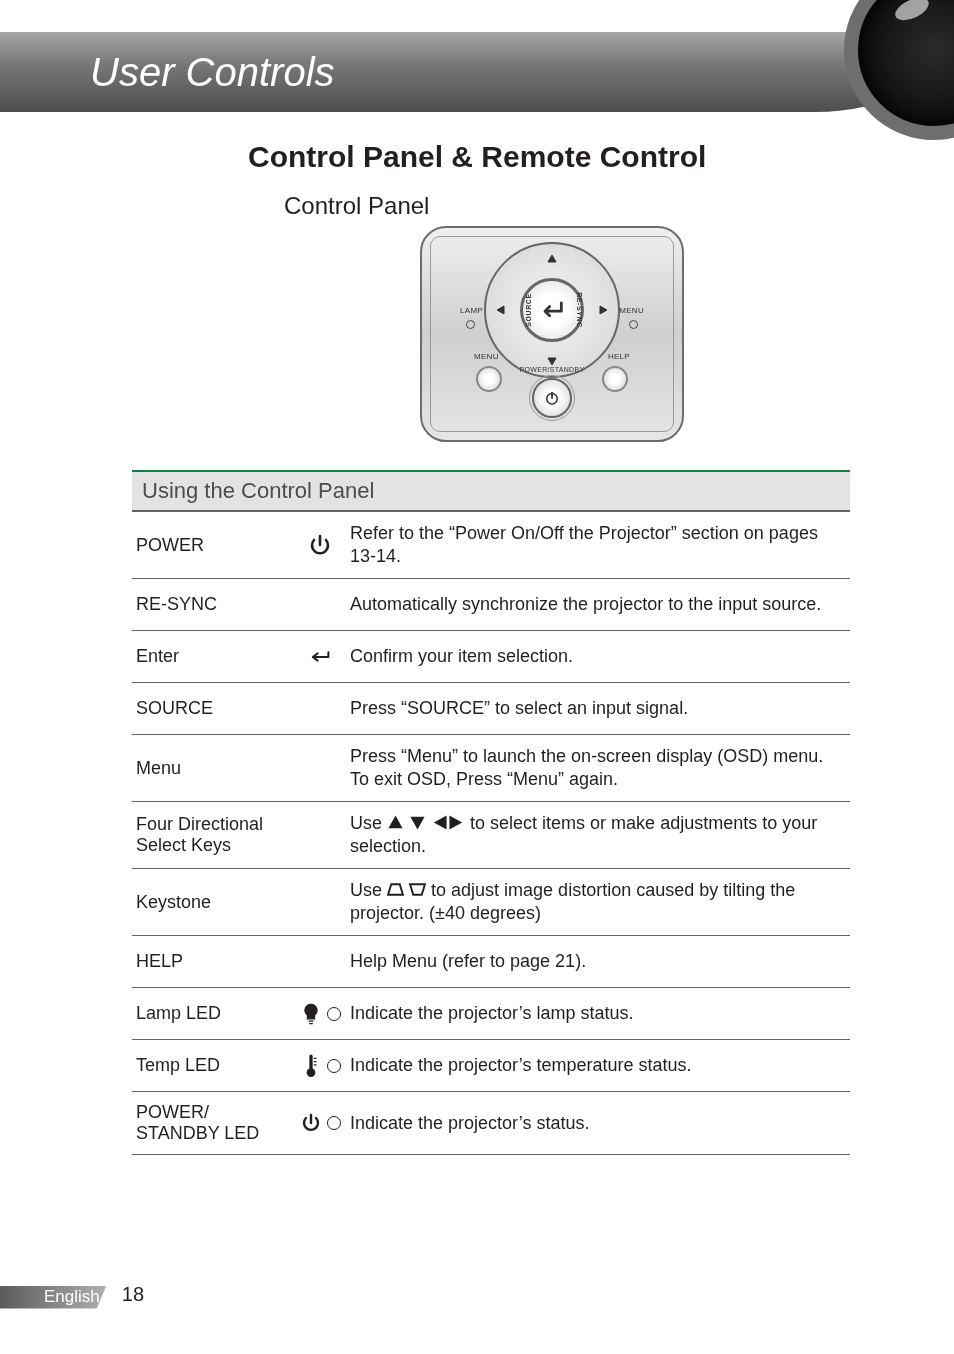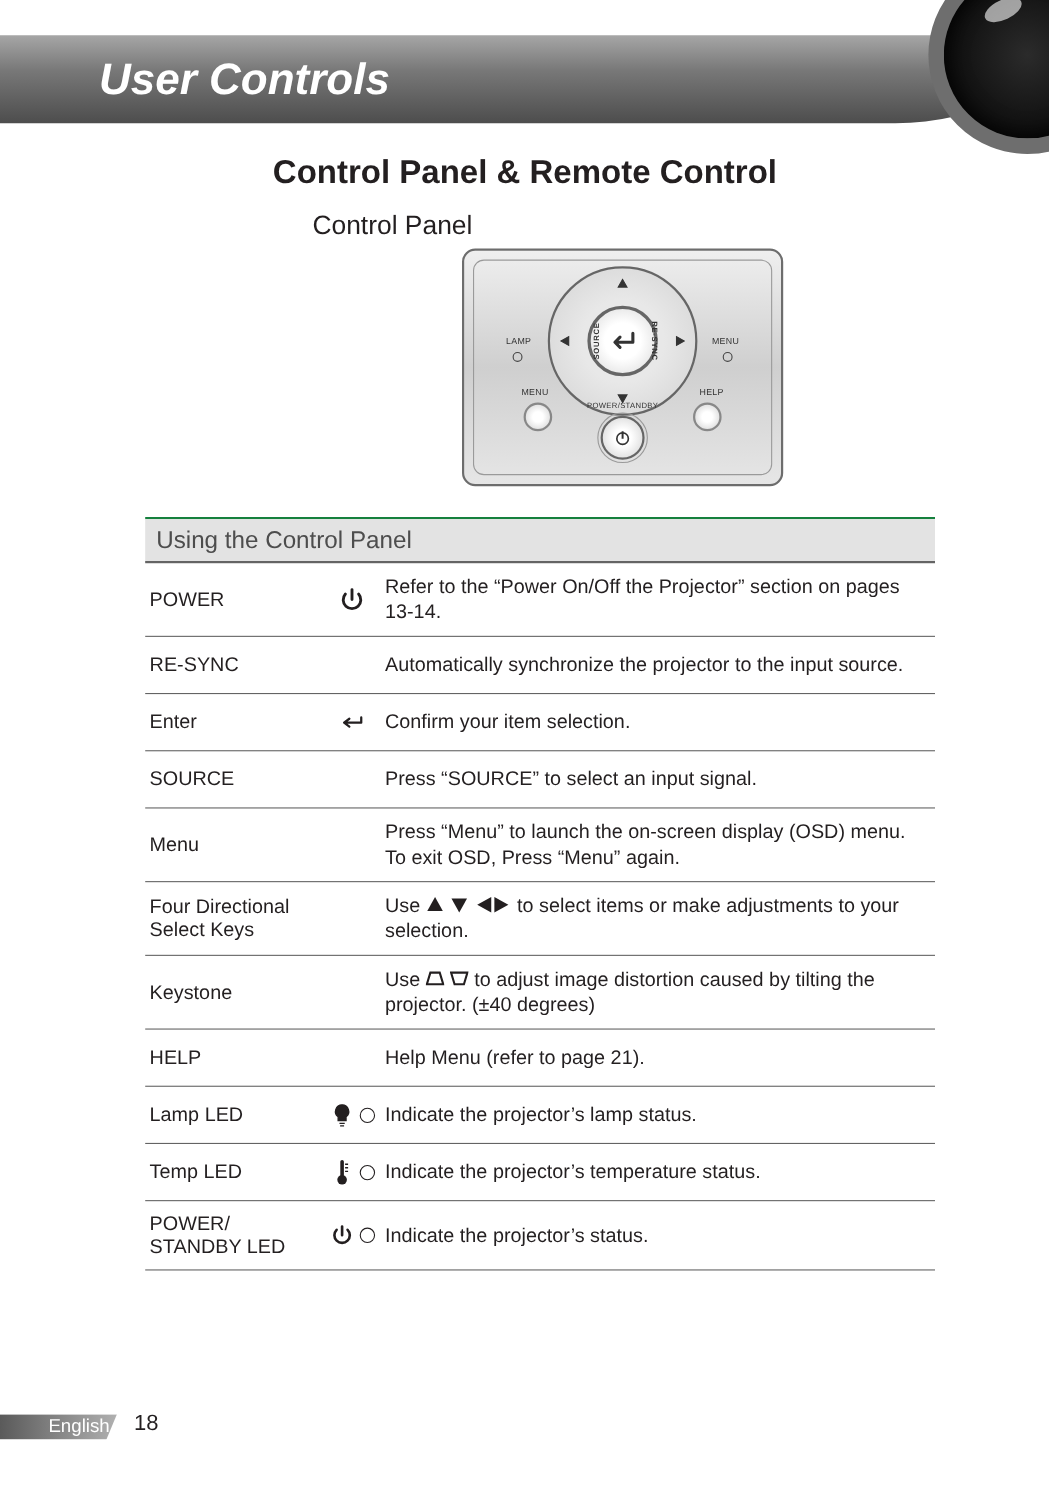--- a/index.html
+++ b/index.html
@@ -1,32 +1,32 @@
 <!DOCTYPE html>
 <html><head>
 <meta charset="utf-8">
 <style>
   *{box-sizing:border-box;margin:0;padding:0}
   html,body{width:954px;height:1354px;background:#fff;font-family:Arial,Helvetica,sans-serif;color:#231f20}
   .page{position:relative;width:954px;height:1354px;padding:0 48px 0 48px}
   .banner{position:absolute;left:0;top:32px;width:954px;height:80px;
     background:linear-gradient(180deg,#a6a6a6 0%,#787878 40%,#4d4d4d 100%);
     border-bottom-right-radius:140px 80px;display:flex;align-items:center;padding-left:90px}
-  .banner h1{font-size:40px;font-style:italic;font-weight:bold;color:#fff}
+  .banner h1{font-size:40px;font-style:italic;font-weight:normal;color:#fff}
   .lens{position:absolute;right:-70px;top:-40px;width:180px;height:180px;
     background:radial-gradient(circle at 50% 50%,#2b2b2b 0%,#111 60%,#000 100%);
     border-radius:50%;border:14px solid #6e6e6e;box-shadow:inset 0 0 20px #000}
   .lens:after{content:"";position:absolute;left:36px;top:26px;width:36px;height:18px;border-radius:50%;
     background:rgba(255,255,255,.6);transform:rotate(-25deg)}
   .content{position:absolute;top:140px;left:48px;right:48px}
   h2.page-title{font-size:30px;font-weight:bold;margin:0 0 18px 200px}
   h3.section-title{font-size:24px;font-weight:normal;margin:0 0 6px 236px}
   
   .product{margin-left:372px;margin-bottom:28px}
-  .device{width:292px;height:216px;border-radius:12px;position:relative;
+  .device{width:264px;height:216px;border-radius:26px;position:relative;
     background:linear-gradient(180deg,#efefef 0%,#cfcfcf 50%,#e6e6e6 100%);
     border:2px solid #6d6d6d}
   .device:after{content:"";position:absolute;inset:8px;border:1px solid #9a9a9a;border-radius:10px}
   .wheel{position:absolute;left:50%;top:14px;transform:translateX(-50%);
     width:136px;height:136px;border-radius:50%;border:2px solid #666;
     background:radial-gradient(circle,#e8e8e8 40%,#d2d2d2 100%);
     display:flex;align-items:center;justify-content:center}
   .wheel .inner{width:64px;height:64px;border-radius:50%;border:3px solid #666;
     background:radial-gradient(circle,#fff 40%,#d8d8d8 100%);display:flex;align-items:center;justify-content:center}
   .wheel .inner svg{width:28px;height:28px}

